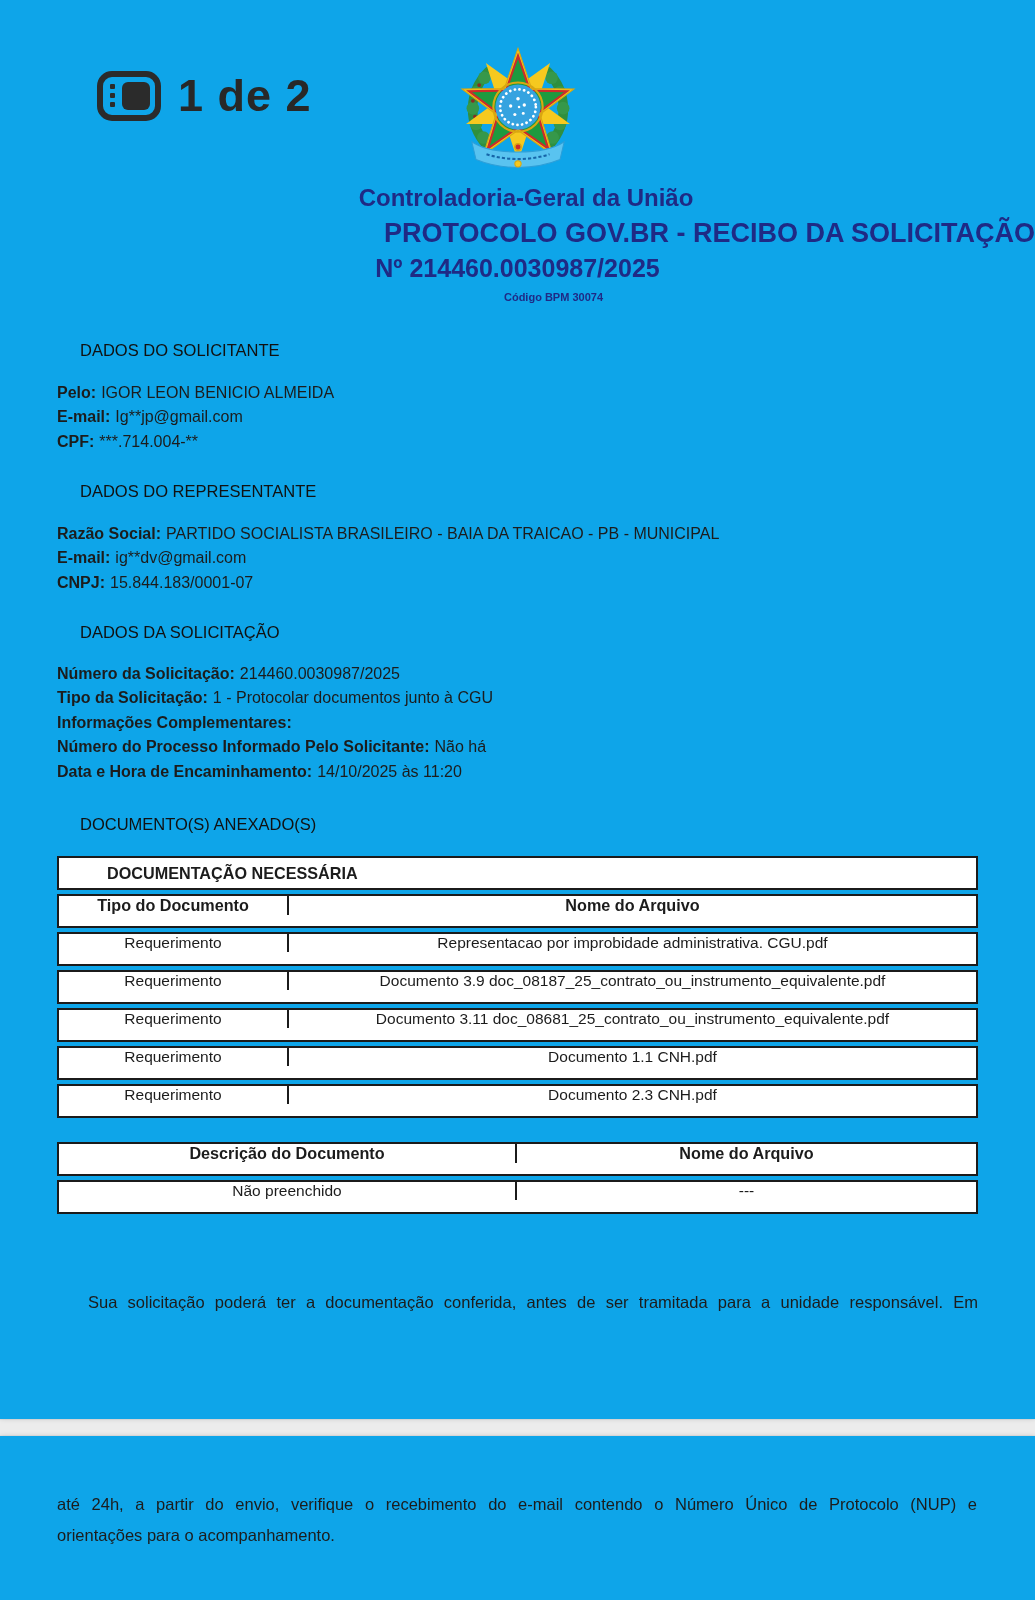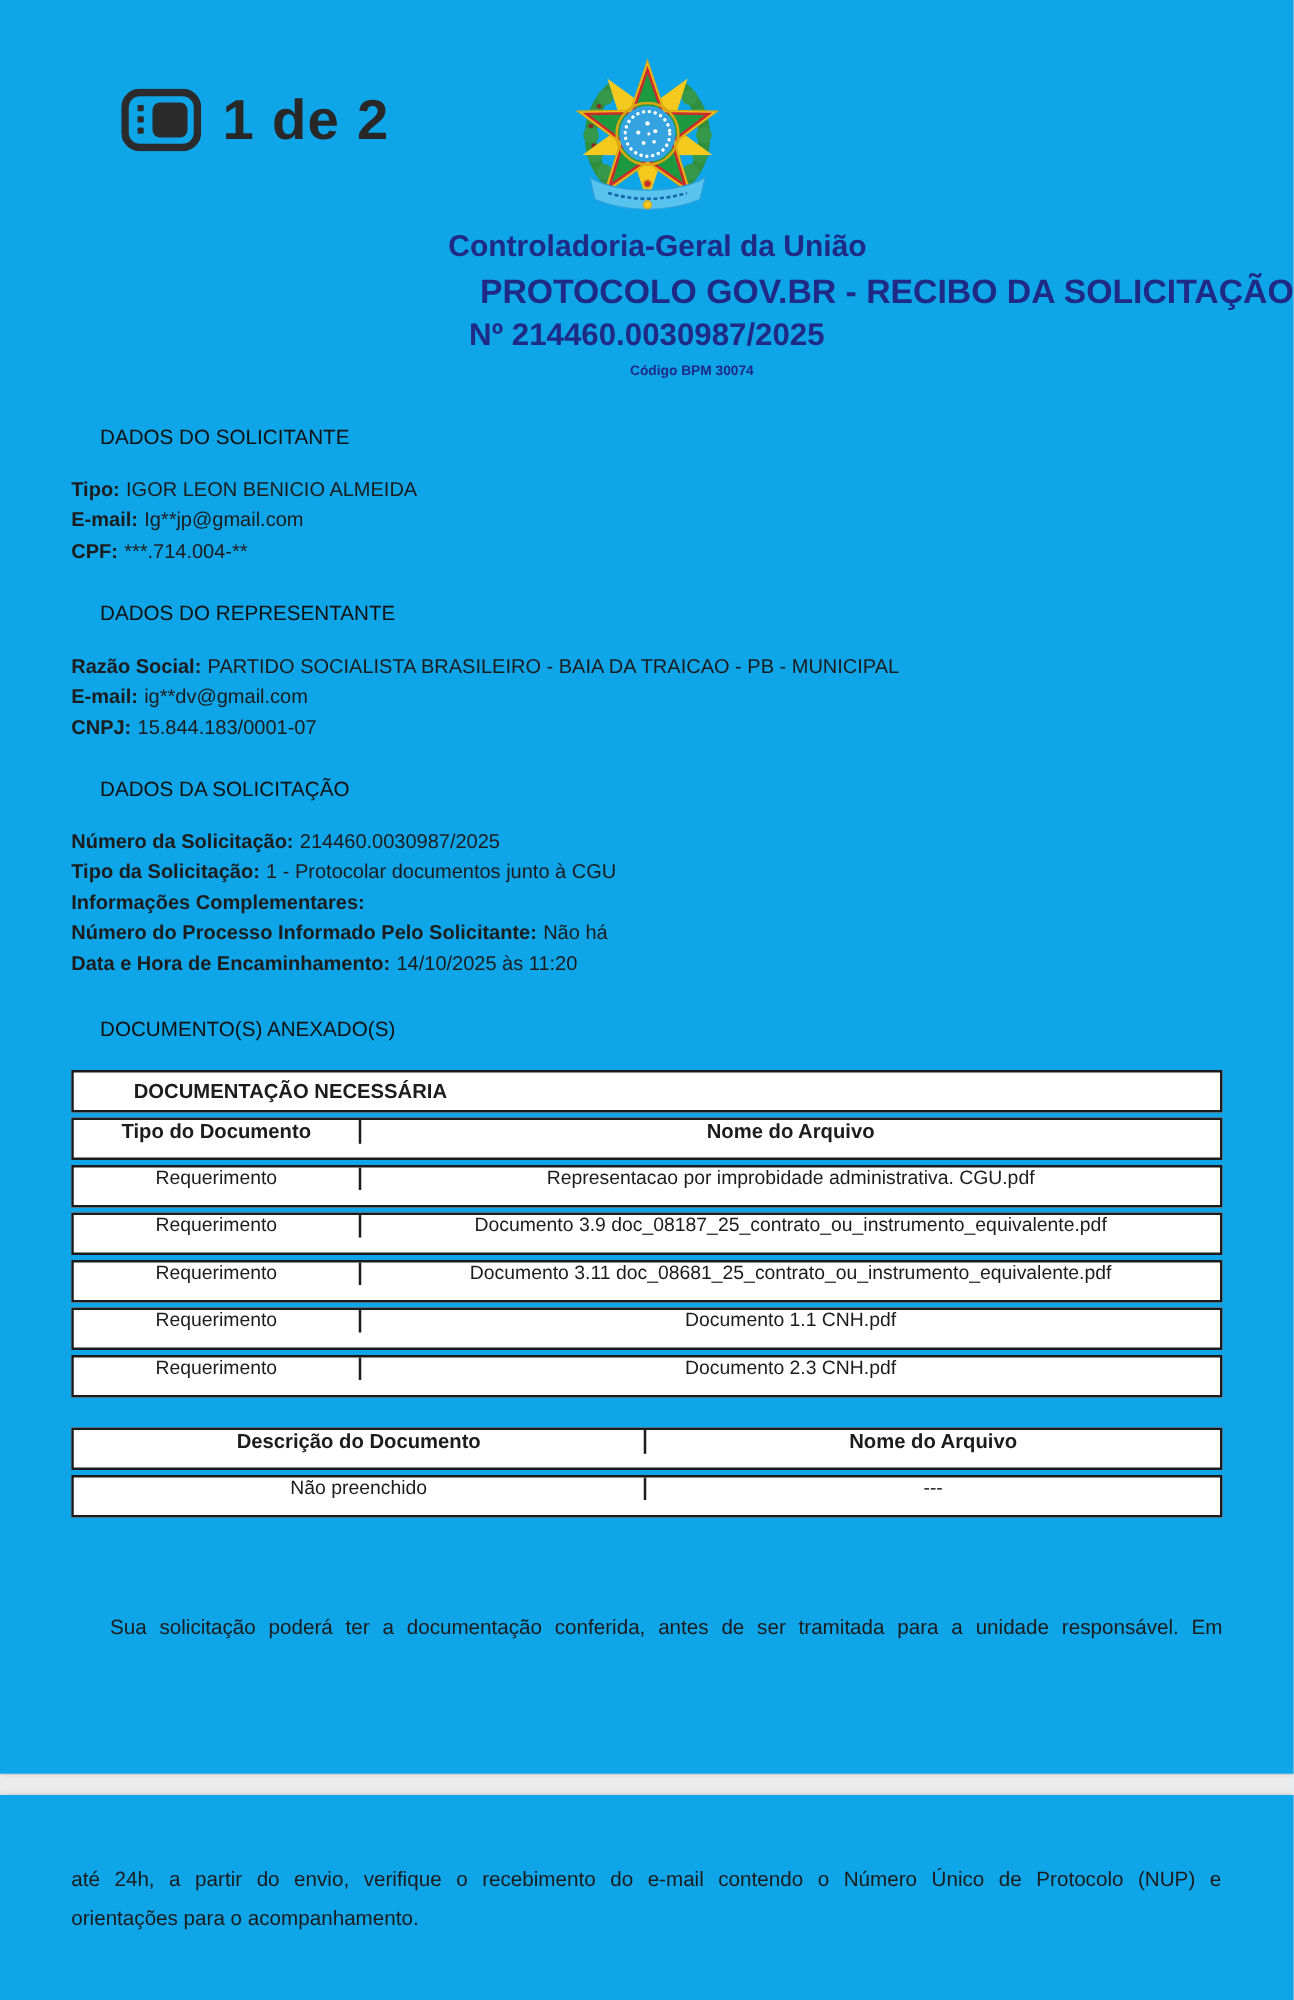--- a/index.html
+++ b/index.html
@@ -115,21 +115,21 @@
       </svg>
     </div>
 
     <div class="hline h-org">Controladoria-Geral da União</div>
     <div class="hline h-title">PROTOCOLO GOV.BR - RECIBO DA SOLICITAÇÃO</div>
     <div class="hline h-num">Nº 214460.0030987/2025</div>
     <div class="hline h-code">Código BPM 30074</div>
 
     <div class="sec-h" style="top:341px">DADOS DO SOLICITANTE</div>
     <div class="fields" style="top:381px">
-      <div class="field"><b>Tipo:</b><span>IGOR LEON BENICIO ALMEIDA</span></div>
+      <div class="field"><b>Pelo:</b><span>IGOR LEON BENICIO ALMEIDA</span></div>
       <div class="field"><b>E-mail:</b><span>Ig**jp@gmail.com</span></div>
       <div class="field"><b>CPF:</b><span>***.714.004-**</span></div>
     </div>
 
     <div class="sec-h" style="top:482px">DADOS DO REPRESENTANTE</div>
     <div class="fields" style="top:522px">
       <div class="field"><b>Razão Social:</b><span>PARTIDO SOCIALISTA BRASILEIRO - BAIA DA TRAICAO - PB - MUNICIPAL</span></div>
       <div class="field"><b>E-mail:</b><span>ig**dv@gmail.com</span></div>
       <div class="field"><b>CNPJ:</b><span>15.844.183/0001-07</span></div>
     </div>

